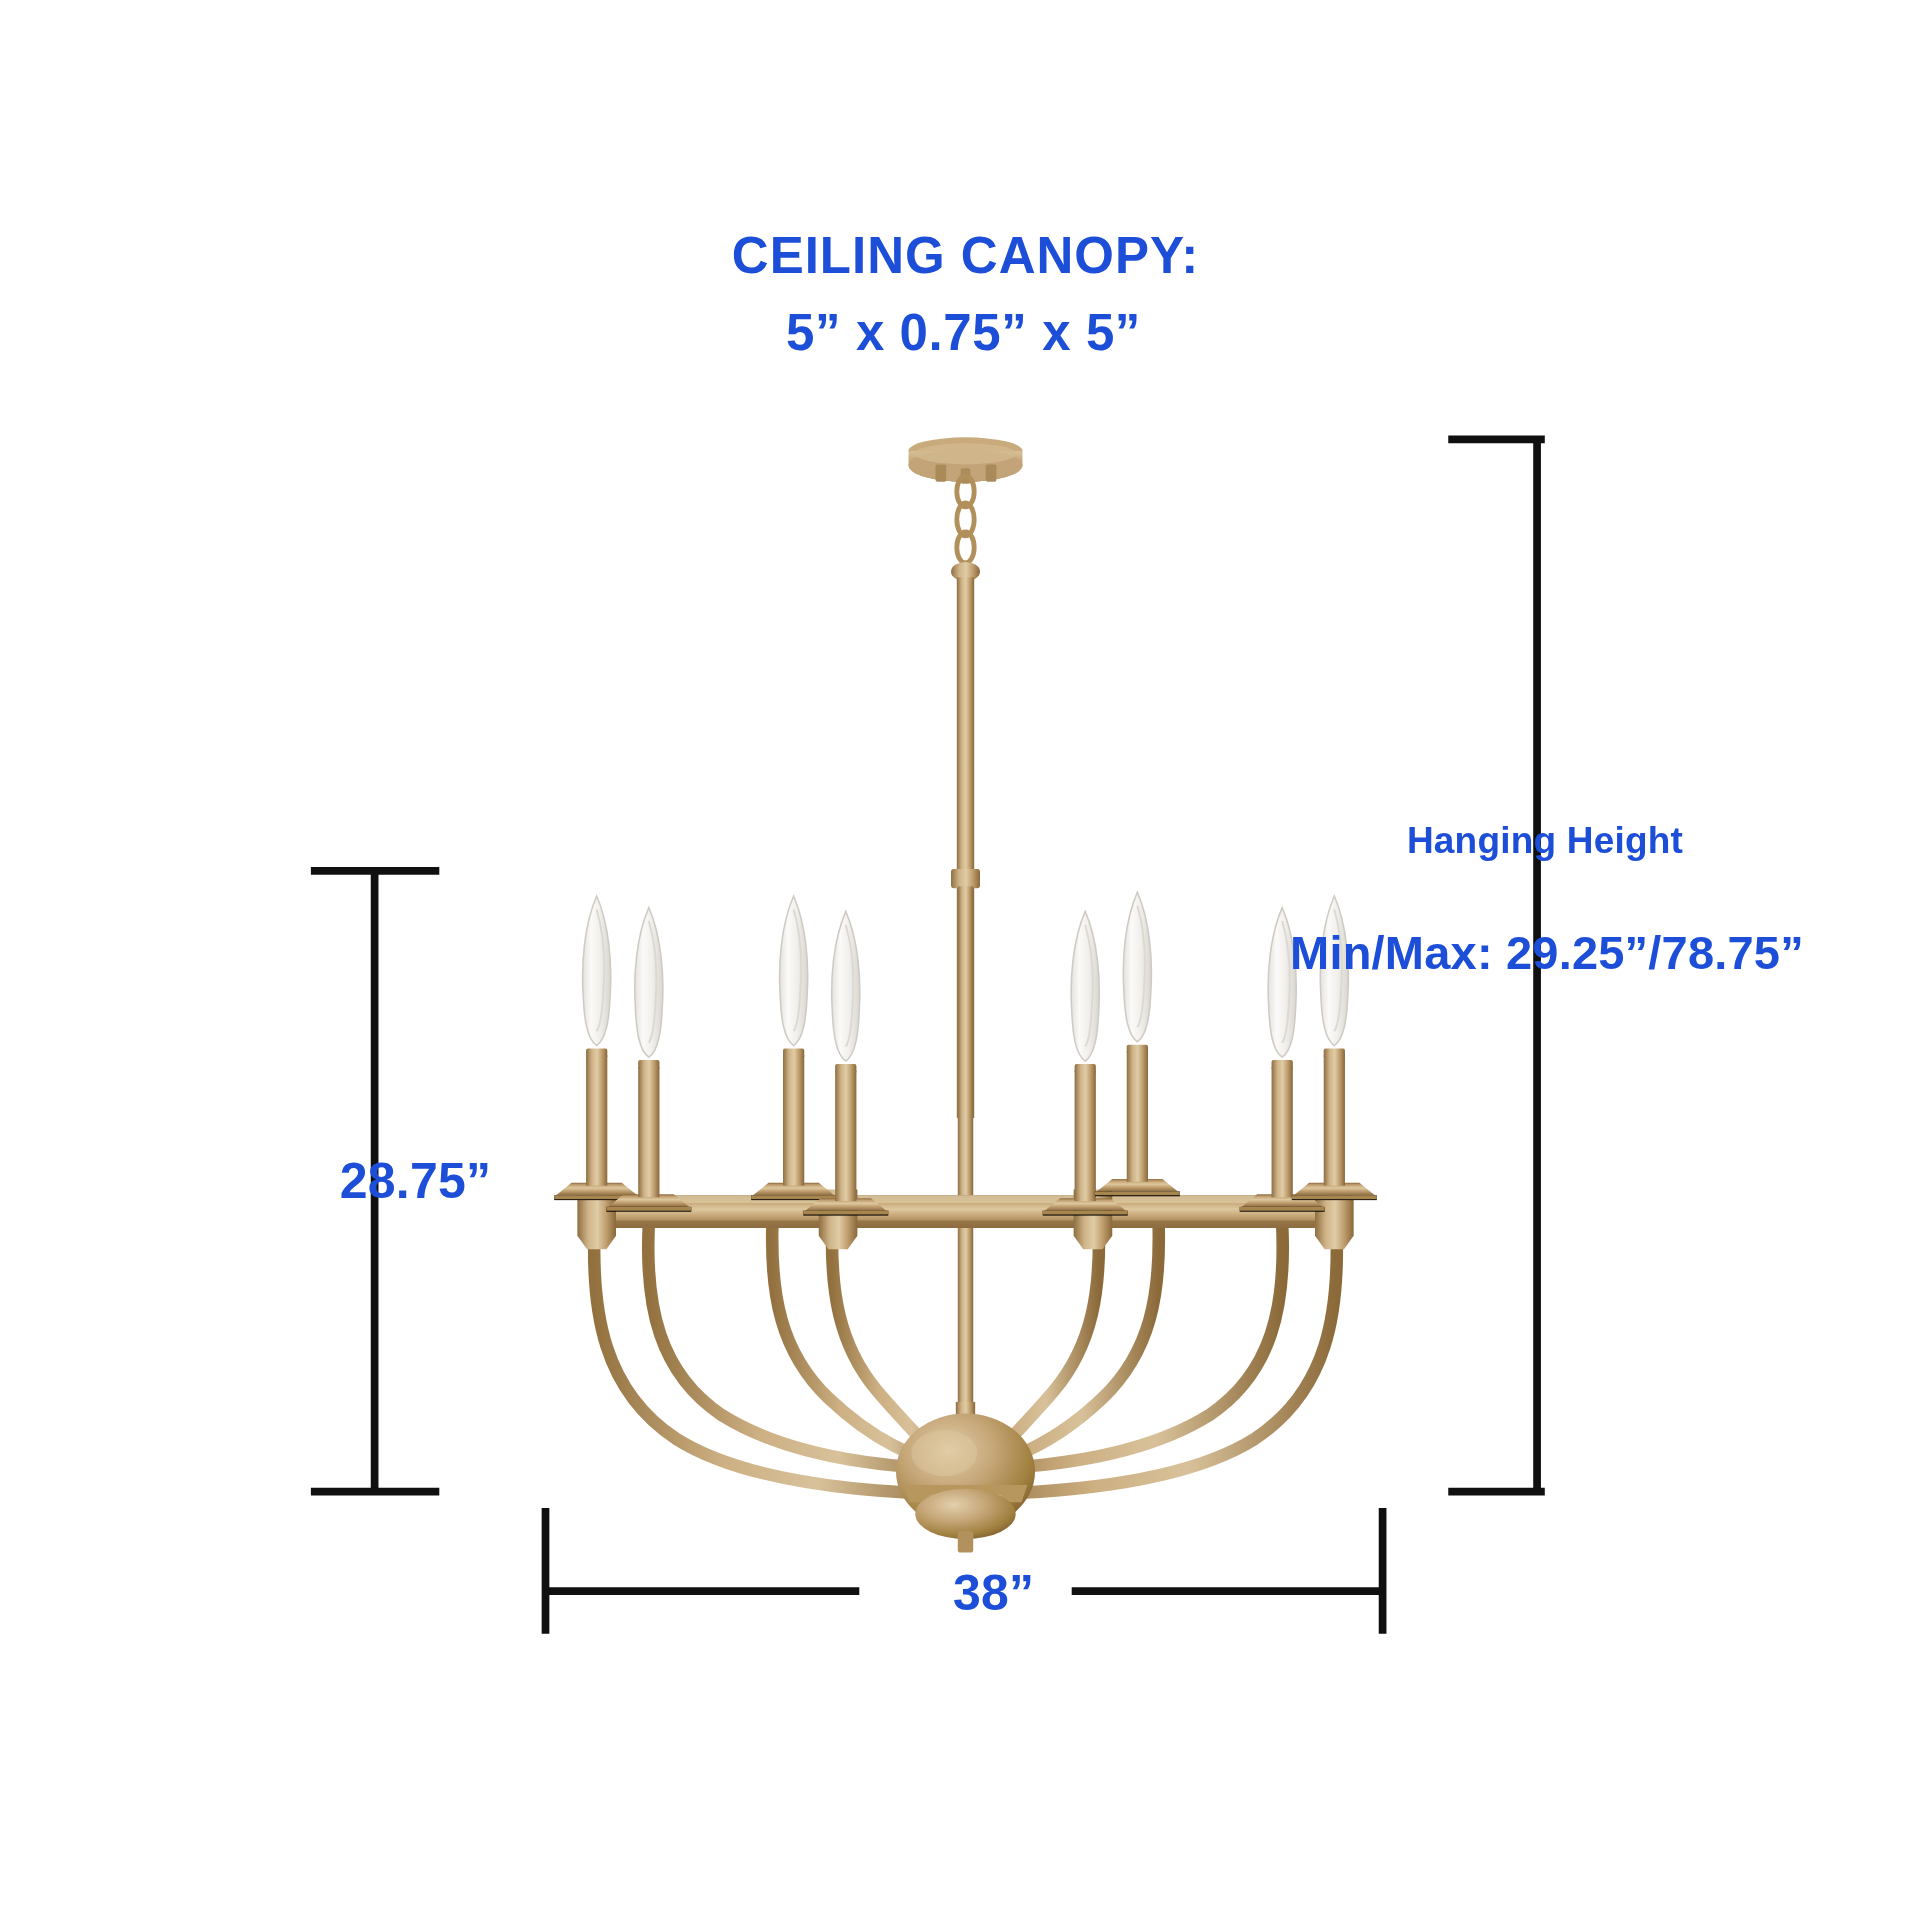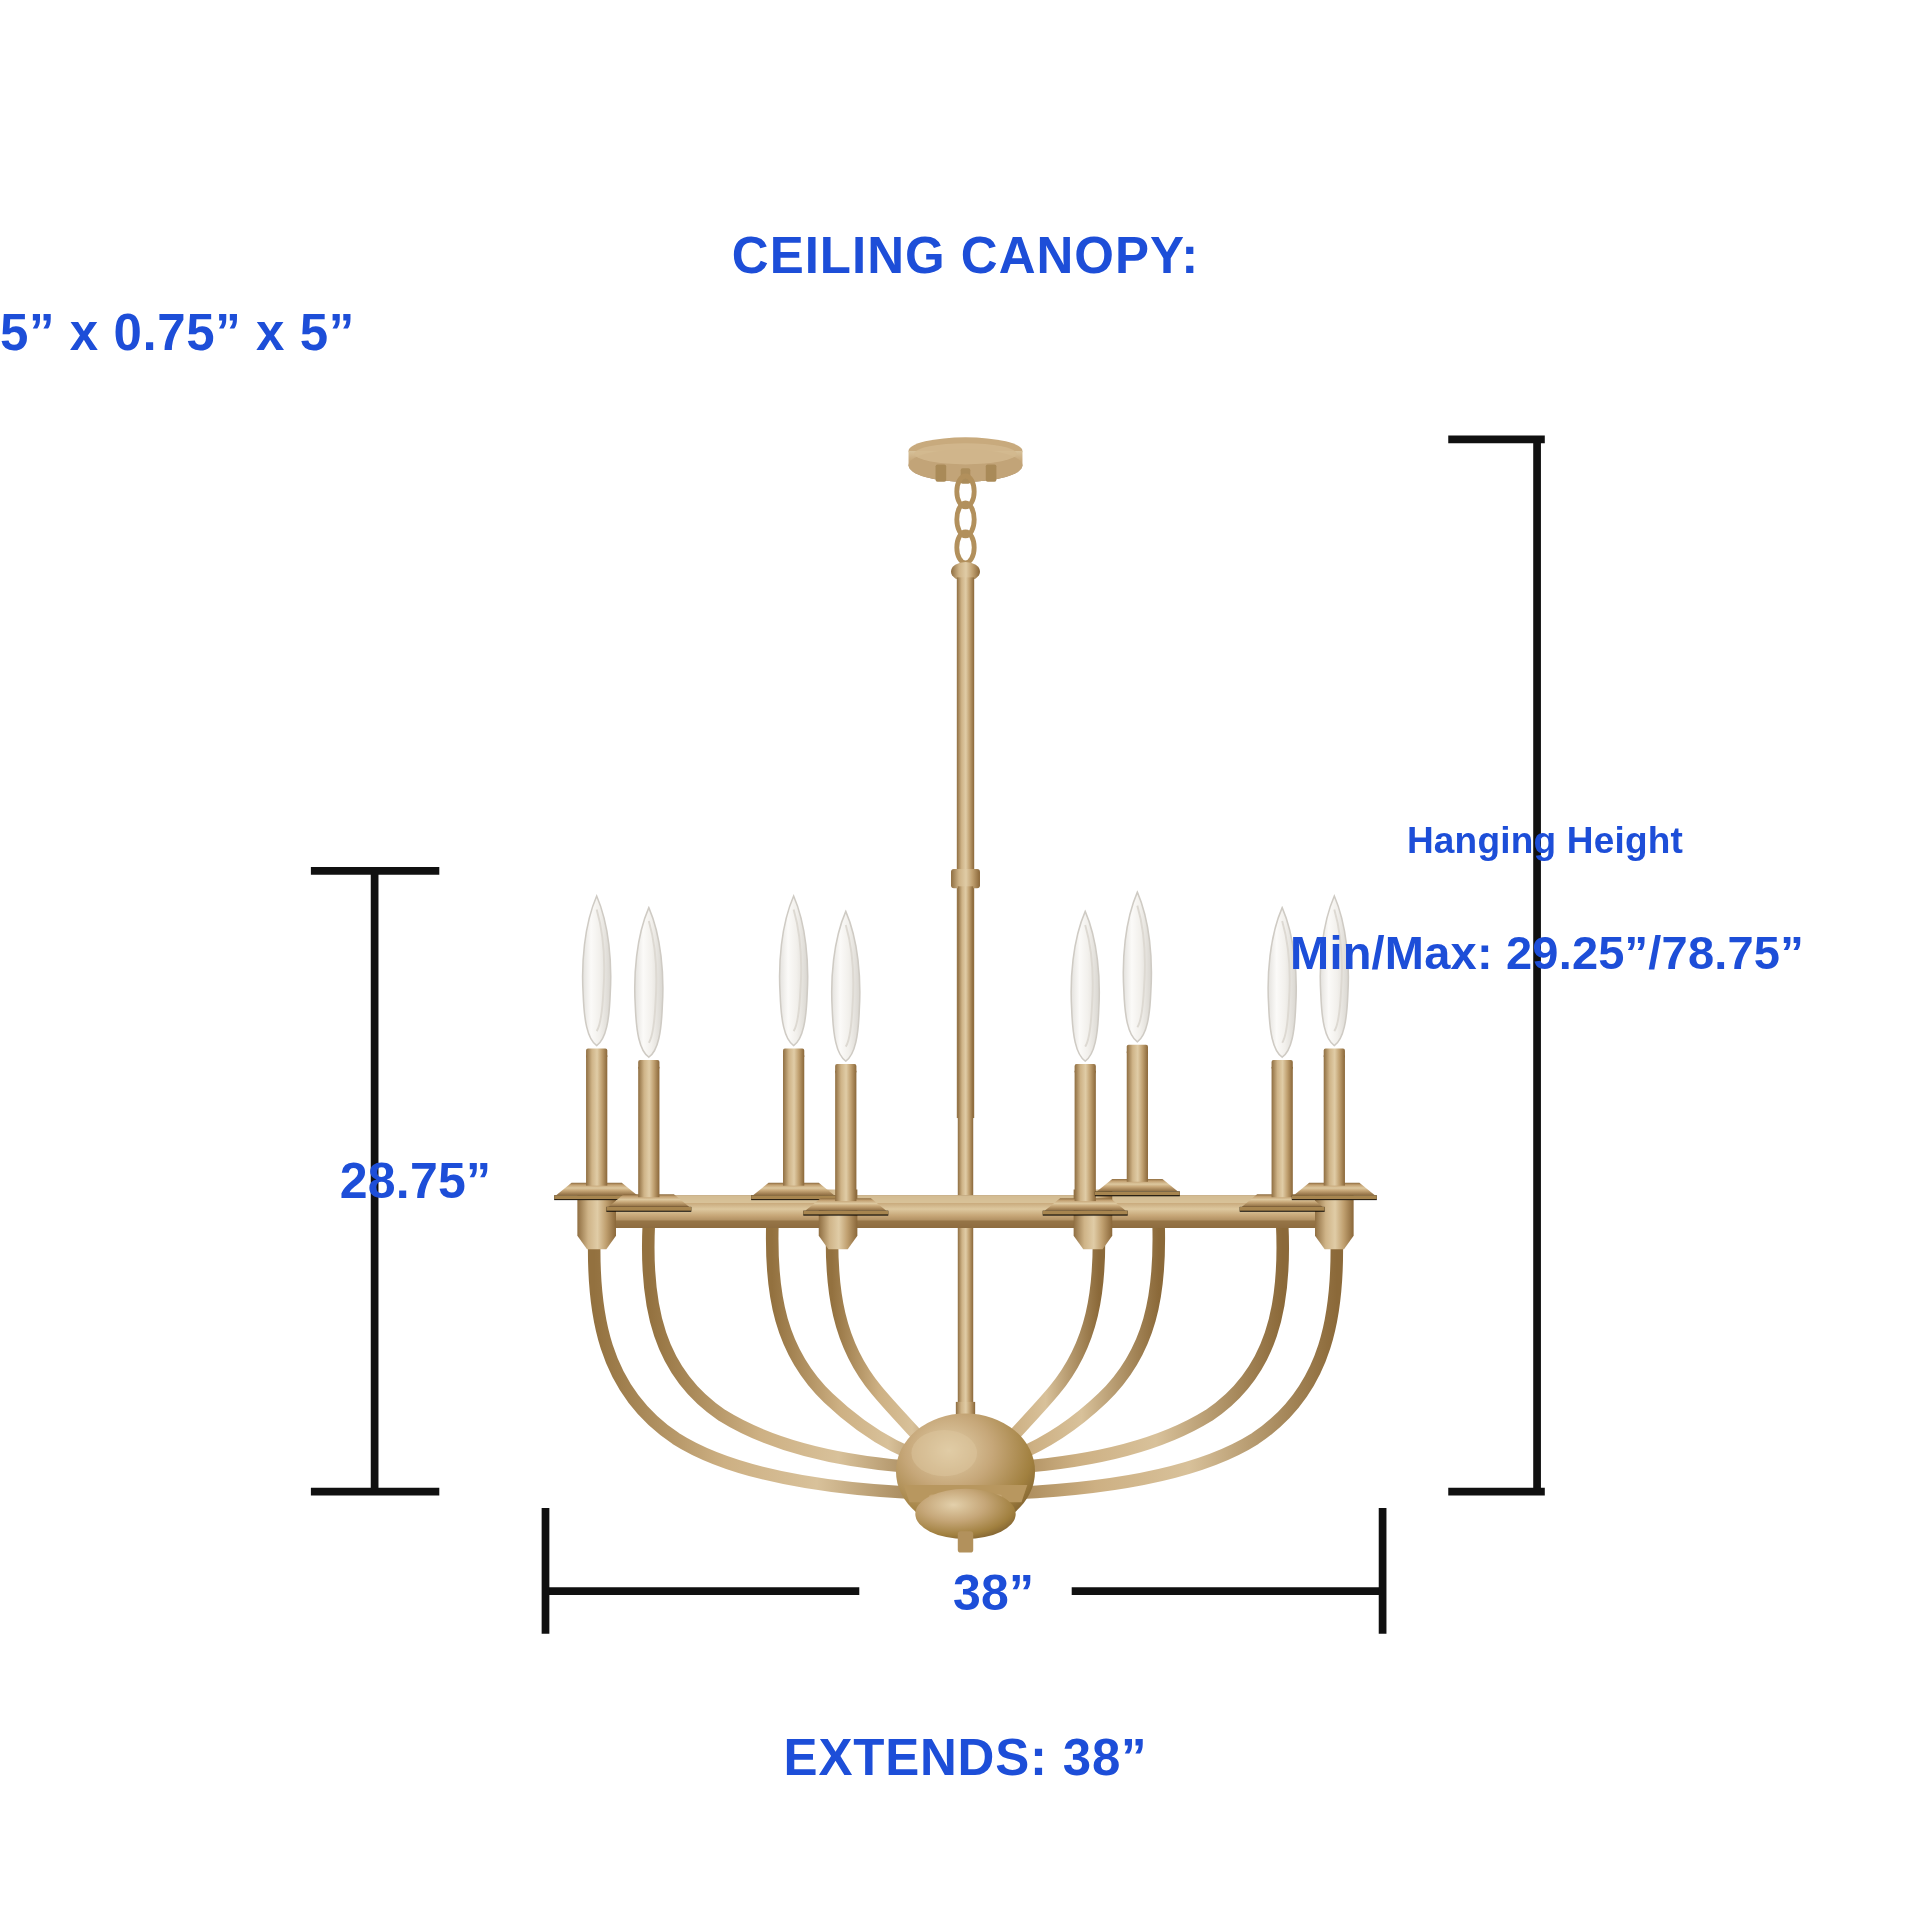--- a/index.html
+++ b/index.html
@@ -35,21 +35,21 @@
     width: 1931px;
     text-align: center;
     font-size: 51px;
     line-height: 1.0;
     letter-spacing: 1px;
   }
   .canopy-dims {
     left: 0;
     top: 307px;
     width: 1927px;
-    text-align: left;
+    text-align: center;
     font-size: 51px;
     line-height: 1.0;
     letter-spacing: 0.6px;
   }
   .hang-l1 {
     left: 1207px;
     top: 822px;
     width: 676px;
     text-align: center;
     font-size: 37px;
@@ -250,16 +250,15 @@
 
   <div class="txt canopy-title">CEILING CANOPY:</div>
   <div class="txt canopy-dims">5” x 0.75” x 5”</div>
 
   <div class="txt hang-l1">Hanging Height</div>
   <div class="txt hang-l2">Min/Max: 29.25”/78.75”</div>
 
   <div class="txt height-label">28.75”</div>
   <div class="txt width-label">38”</div>
 
-  <div class="txt extends-label">EXTENDS: 38”</div>
 
 </div>
 
 
 </body></html>

